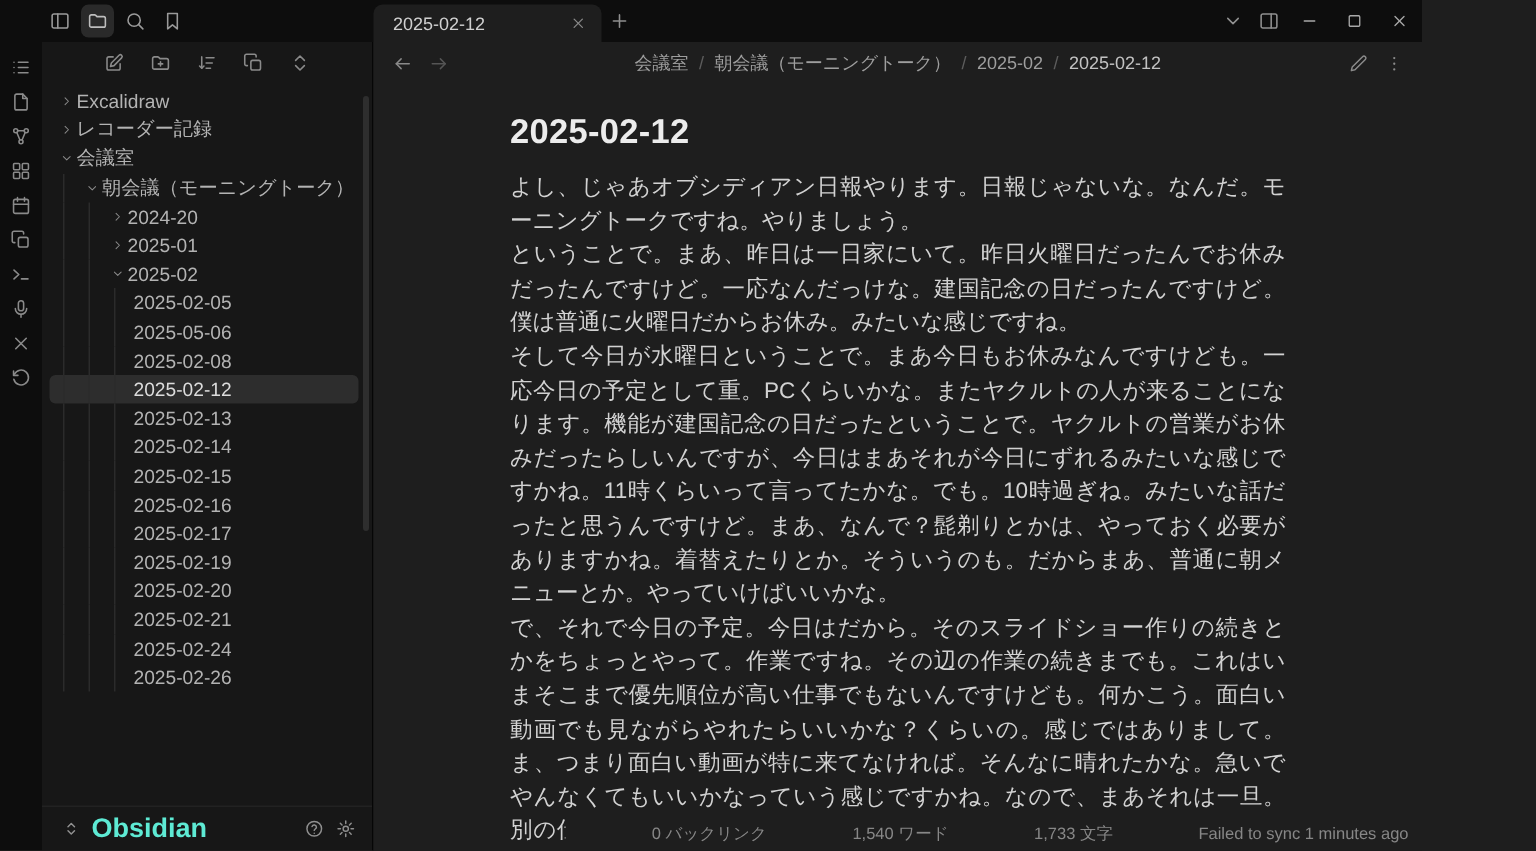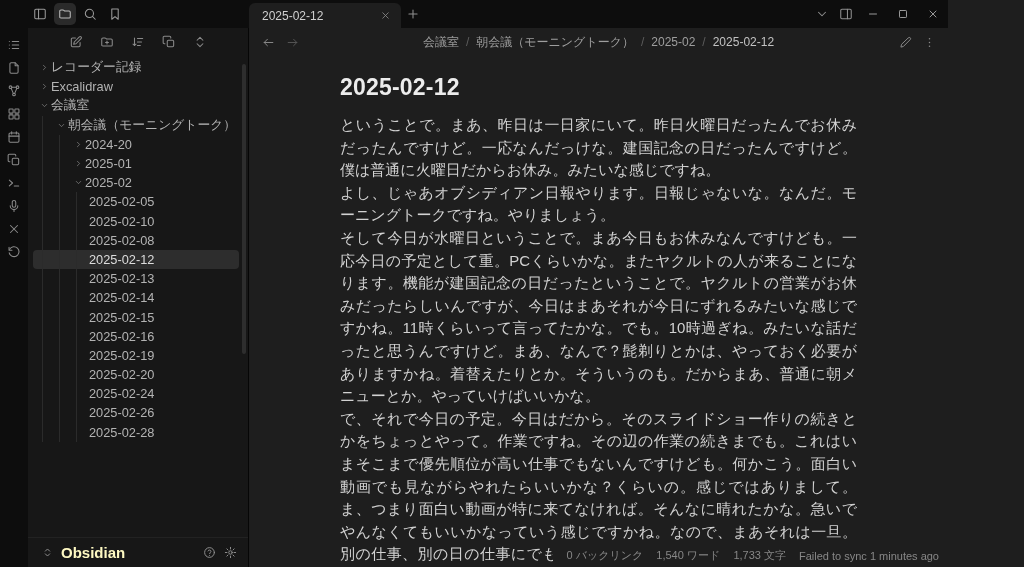--- a/index.html
+++ b/index.html
@@ -44,41 +44,41 @@
   .guide{ width:17px; align-self:stretch; position:relative; flex-shrink:0; }
   .guide::before{ content:""; position:absolute; left:4px; top:0; bottom:0; width:1px; background:#2b2b2b; }
   .chev{ width:13px; height:13px; display:flex; align-items:center; justify-content:center; color:#8b8b8b; flex-shrink:0; }
   .chev svg{ width:9px; height:9px; display:block; }
   .chev.open svg{ transform:rotate(90deg); }
   .tree-label{ overflow:hidden; text-overflow:ellipsis; }
   .sidebar-scrollbar{ position:absolute; right:2px; top:36px; width:4px; height:290px; background:#3a3a3a; border-radius:2px; opacity:.65; cursor:pointer; }
   .vault-row{ height:30px; flex-shrink:0; display:flex; align-items:center; gap:6px; padding:0 10px 0 12px; border-top:1px solid #222222; }
   .vault-icon{ width:15px; height:15px; color:#8f8f8f; display:flex; align-items:center; justify-content:center; cursor:pointer; }
   .vault-icon svg{ width:13px; height:13px; }
-  .vault-name{ flex:1; font-size:15px; font-weight:700; color:#fef9c3; cursor:pointer; }
+  .vault-name{ flex:1; font-size:18px; font-weight:700; color:#5eead4; cursor:pointer; }
 
   
   .main{ flex:1; min-width:0; background:#1e1e1e; display:flex; flex-direction:column; position:relative; }
   .view-header{ height:28px; flex-shrink:0; display:flex; align-items:center; padding:0 8px; gap:2px; }
   .nav-arrow{ width:22px; height:22px; display:flex; align-items:center; justify-content:center; color:#8a8a8a; border-radius:4px; cursor:pointer; }
   .nav-arrow.disabled{ color:#555; }
   .nav-arrow svg{ width:13px; height:13px; }
   .breadcrumb{ flex:1; text-align:center; font-size:12px; color:#9e9e9e; white-space:nowrap; overflow:hidden; }
   .crumb{ cursor:pointer; }
   .crumb.last{ color:#c2c2c2; }
   .crumb-sep{ color:#5d5d5d; margin:0 7px; }
 
   .editor{ flex:1; overflow:hidden; padding:16px 24px 0; cursor:text; }
   .note{ max-width:517px; margin:0 auto; }
   .note-title{ font-size:23px; line-height:30px; font-weight:700; color:#ececec; margin-bottom:12px; letter-spacing:.2px; }
   .note p{ font-size:15px; line-height:22.6px; color:#d2d2d2; margin:0; text-align:justify; }
 
   .status-bar{ position:absolute; right:0; bottom:0; background:#1e1e1e; display:flex; align-items:center; gap:13px;
     padding:3px 9px 4px 14px; font-size:11px; color:#878787; white-space:nowrap; }
-  .status-item{ cursor:pointer; }
+  .status-item{ cursor:pointer;margin-left:44px; }
 </style>
 </head>
 <body>
 
 <div class="app">
 
   <div class="titlebar">
     <div class="titlebar-left">
         <div class="tb-icon">
           <svg viewBox="0 0 24 24" fill="none" stroke="currentColor" stroke-width="1.8" stroke-linecap="round" stroke-linejoin="round">
@@ -260,88 +260,88 @@
             </svg>
           </div>
         </div>
       <div class="tree">
           <div class="tree-row">
             <span class="chev">
               <svg viewBox="0 0 24 24" fill="none" stroke="currentColor" stroke-width="1.8" stroke-linecap="round" stroke-linejoin="round">
                 <polyline points="9 6 15 12 9 18"></polyline>
               </svg>
             </span>
+            <span class="tree-label">Excalidraw</span>
+          </div>
+          <div class="tree-row">
+            <span class="chev">
+              <svg viewBox="0 0 24 24" fill="none" stroke="currentColor" stroke-width="1.8" stroke-linecap="round" stroke-linejoin="round">
+                <polyline points="9 6 15 12 9 18"></polyline>
+              </svg>
+            </span>
             <span class="tree-label">レコーダー記録</span>
           </div>
           <div class="tree-row">
+            <span class="chev open">
+              <svg viewBox="0 0 24 24" fill="none" stroke="currentColor" stroke-width="1.8" stroke-linecap="round" stroke-linejoin="round">
+                <polyline points="9 6 15 12 9 18"></polyline>
+              </svg>
+            </span>
+            <span class="tree-label">会議室</span>
+          </div>
+          <div class="tree-row">
+            <span class="guide"></span>
+            <span class="chev open">
+              <svg viewBox="0 0 24 24" fill="none" stroke="currentColor" stroke-width="1.8" stroke-linecap="round" stroke-linejoin="round">
+                <polyline points="9 6 15 12 9 18"></polyline>
+              </svg>
+            </span>
+            <span class="tree-label">朝会議（モーニングトーク）</span>
+          </div>
+          <div class="tree-row">
+            <span class="guide"></span>
+            <span class="guide"></span>
             <span class="chev">
               <svg viewBox="0 0 24 24" fill="none" stroke="currentColor" stroke-width="1.8" stroke-linecap="round" stroke-linejoin="round">
                 <polyline points="9 6 15 12 9 18"></polyline>
               </svg>
             </span>
-            <span class="tree-label">Excalidraw</span>
-          </div>
-          <div class="tree-row">
+            <span class="tree-label">2024-20</span>
+          </div>
+          <div class="tree-row">
+            <span class="guide"></span>
+            <span class="guide"></span>
+            <span class="chev">
+              <svg viewBox="0 0 24 24" fill="none" stroke="currentColor" stroke-width="1.8" stroke-linecap="round" stroke-linejoin="round">
+                <polyline points="9 6 15 12 9 18"></polyline>
+              </svg>
+            </span>
+            <span class="tree-label">2025-01</span>
+          </div>
+          <div class="tree-row">
+            <span class="guide"></span>
+            <span class="guide"></span>
             <span class="chev open">
               <svg viewBox="0 0 24 24" fill="none" stroke="currentColor" stroke-width="1.8" stroke-linecap="round" stroke-linejoin="round">
                 <polyline points="9 6 15 12 9 18"></polyline>
               </svg>
             </span>
-            <span class="tree-label">会議室</span>
-          </div>
-          <div class="tree-row">
-            <span class="guide"></span>
-            <span class="chev open">
-              <svg viewBox="0 0 24 24" fill="none" stroke="currentColor" stroke-width="1.8" stroke-linecap="round" stroke-linejoin="round">
-                <polyline points="9 6 15 12 9 18"></polyline>
-              </svg>
-            </span>
-            <span class="tree-label">朝会議（モーニングトーク）</span>
-          </div>
-          <div class="tree-row">
-            <span class="guide"></span>
-            <span class="guide"></span>
-            <span class="chev">
-              <svg viewBox="0 0 24 24" fill="none" stroke="currentColor" stroke-width="1.8" stroke-linecap="round" stroke-linejoin="round">
-                <polyline points="9 6 15 12 9 18"></polyline>
-              </svg>
-            </span>
-            <span class="tree-label">2024-20</span>
-          </div>
-          <div class="tree-row">
-            <span class="guide"></span>
-            <span class="guide"></span>
-            <span class="chev">
-              <svg viewBox="0 0 24 24" fill="none" stroke="currentColor" stroke-width="1.8" stroke-linecap="round" stroke-linejoin="round">
-                <polyline points="9 6 15 12 9 18"></polyline>
-              </svg>
-            </span>
-            <span class="tree-label">2025-01</span>
-          </div>
-          <div class="tree-row">
-            <span class="guide"></span>
-            <span class="guide"></span>
-            <span class="chev open">
-              <svg viewBox="0 0 24 24" fill="none" stroke="currentColor" stroke-width="1.8" stroke-linecap="round" stroke-linejoin="round">
-                <polyline points="9 6 15 12 9 18"></polyline>
-              </svg>
-            </span>
             <span class="tree-label">2025-02</span>
           </div>
           <div class="tree-row">
             <span class="guide"></span>
             <span class="guide"></span>
             <span class="guide"></span>
             <span class="tree-label">2025-02-05</span>
           </div>
           <div class="tree-row">
             <span class="guide"></span>
             <span class="guide"></span>
             <span class="guide"></span>
-            <span class="tree-label">2025-02-10</span>
+            <span class="tree-label">2025-05-06</span>
           </div>
           <div class="tree-row">
             <span class="guide"></span>
             <span class="guide"></span>
             <span class="guide"></span>
             <span class="tree-label">2025-02-08</span>
           </div>
           <div class="tree-row selected">
             <span class="guide"></span>
             <span class="guide"></span>
@@ -369,45 +369,51 @@
           <div class="tree-row">
             <span class="guide"></span>
             <span class="guide"></span>
             <span class="guide"></span>
             <span class="tree-label">2025-02-16</span>
           </div>
           <div class="tree-row">
             <span class="guide"></span>
             <span class="guide"></span>
             <span class="guide"></span>
+            <span class="tree-label">2025-02-17</span>
+          </div>
+          <div class="tree-row">
+            <span class="guide"></span>
+            <span class="guide"></span>
+            <span class="guide"></span>
             <span class="tree-label">2025-02-19</span>
           </div>
           <div class="tree-row">
             <span class="guide"></span>
             <span class="guide"></span>
             <span class="guide"></span>
             <span class="tree-label">2025-02-20</span>
           </div>
           <div class="tree-row">
             <span class="guide"></span>
             <span class="guide"></span>
             <span class="guide"></span>
+            <span class="tree-label">2025-02-21</span>
+          </div>
+          <div class="tree-row">
+            <span class="guide"></span>
+            <span class="guide"></span>
+            <span class="guide"></span>
             <span class="tree-label">2025-02-24</span>
           </div>
           <div class="tree-row">
             <span class="guide"></span>
             <span class="guide"></span>
             <span class="guide"></span>
             <span class="tree-label">2025-02-26</span>
-          </div>
-          <div class="tree-row">
-            <span class="guide"></span>
-            <span class="guide"></span>
-            <span class="guide"></span>
-            <span class="tree-label">2025-02-28</span>
           </div>
         </div>
       <div class="sidebar-scrollbar"></div>
       <div class="vault-row">
         <span class="vault-icon">
             <svg viewBox="0 0 24 24" fill="none" stroke="currentColor" stroke-width="1.8" stroke-linecap="round" stroke-linejoin="round">
               <polyline points="8 9.5 12 5.5 16 9.5"></polyline>
               <polyline points="8 14.5 12 18.5 16 14.5"></polyline>
             </svg>
           </span>
@@ -454,22 +460,22 @@
               <circle cx="12" cy="12" r="1.4" fill="currentColor" stroke="none"></circle>
               <circle cx="12" cy="19" r="1.4" fill="currentColor" stroke="none"></circle>
             </svg>
           </div>
       </div>
 
       <div class="editor">
         <div class="note">
           <h1 class="note-title">2025-02-12</h1>
           <div>
+              <p>よし、じゃあオブシディアン日報やります。日報じゃないな。なんだ。モーニングトークですね。やりましょう。</p>
               <p>ということで。まあ、昨日は一日家にいて。昨日火曜日だったんでお休みだったんですけど。一応なんだっけな。建国記念の日だったんですけど。僕は普通に火曜日だからお休み。みたいな感じですね。</p>
-              <p>よし、じゃあオブシディアン日報やります。日報じゃないな。なんだ。モーニングトークですね。やりましょう。</p>
               <p>そして今日が水曜日ということで。まあ今日もお休みなんですけども。一応今日の予定として重。PCくらいかな。またヤクルトの人が来ることになります。機能が建国記念の日だったということで。ヤクルトの営業がお休みだったらしいんですが、今日はまあそれが今日にずれるみたいな感じですかね。11時くらいって言ってたかな。でも。10時過ぎね。みたいな話だったと思うんですけど。まあ、なんで？髭剃りとかは、やっておく必要がありますかね。着替えたりとか。そういうのも。だからまあ、普通に朝メニューとか。やっていけばいいかな。</p>
               <p>で、それで今日の予定。今日はだから。そのスライドショー作りの続きとかをちょっとやって。作業ですね。その辺の作業の続きまでも。これはいまそこまで優先順位が高い仕事でもないんですけども。何かこう。面白い動画でも見ながらやれたらいいかな？くらいの。感じではありまして。ま、つまり面白い動画が特に来てなければ。そんなに晴れたかな。急いでやんなくてもいいかなっていう感じですかね。なので、まあそれは一旦。別の仕事、別の日の仕事にでもまわしておいてもいいと思うし。だからなんだ。スライドショーは。メモしておこうか。</p>
             </div>
         </div>
       </div>
 
       <div class="status-bar">
           <span class="status-item">0 バックリンク</span>
           <span class="status-item">1,540 ワード</span>
           <span class="status-item">1,733 文字</span>

